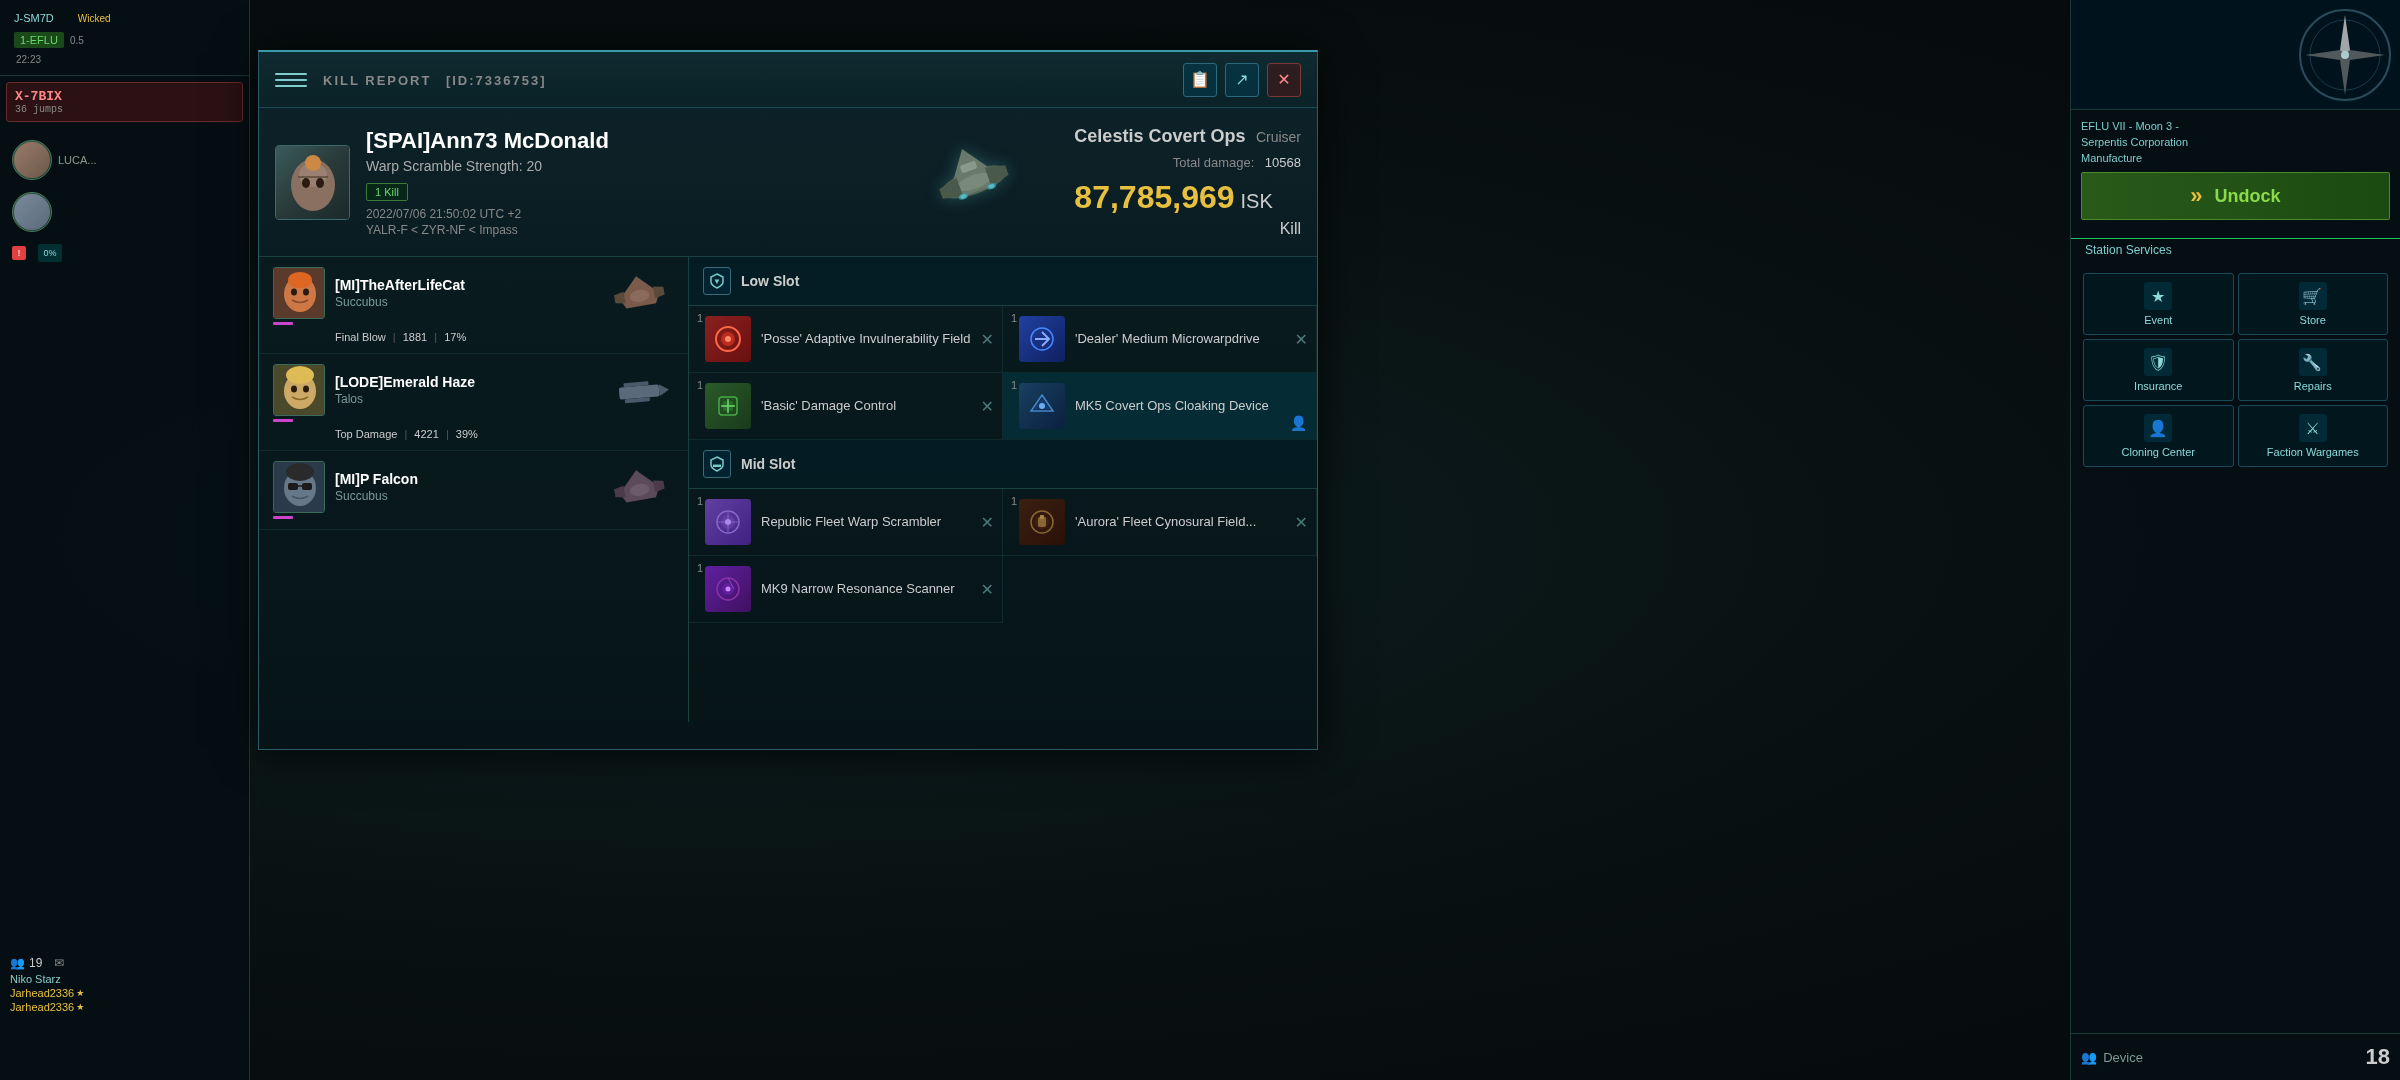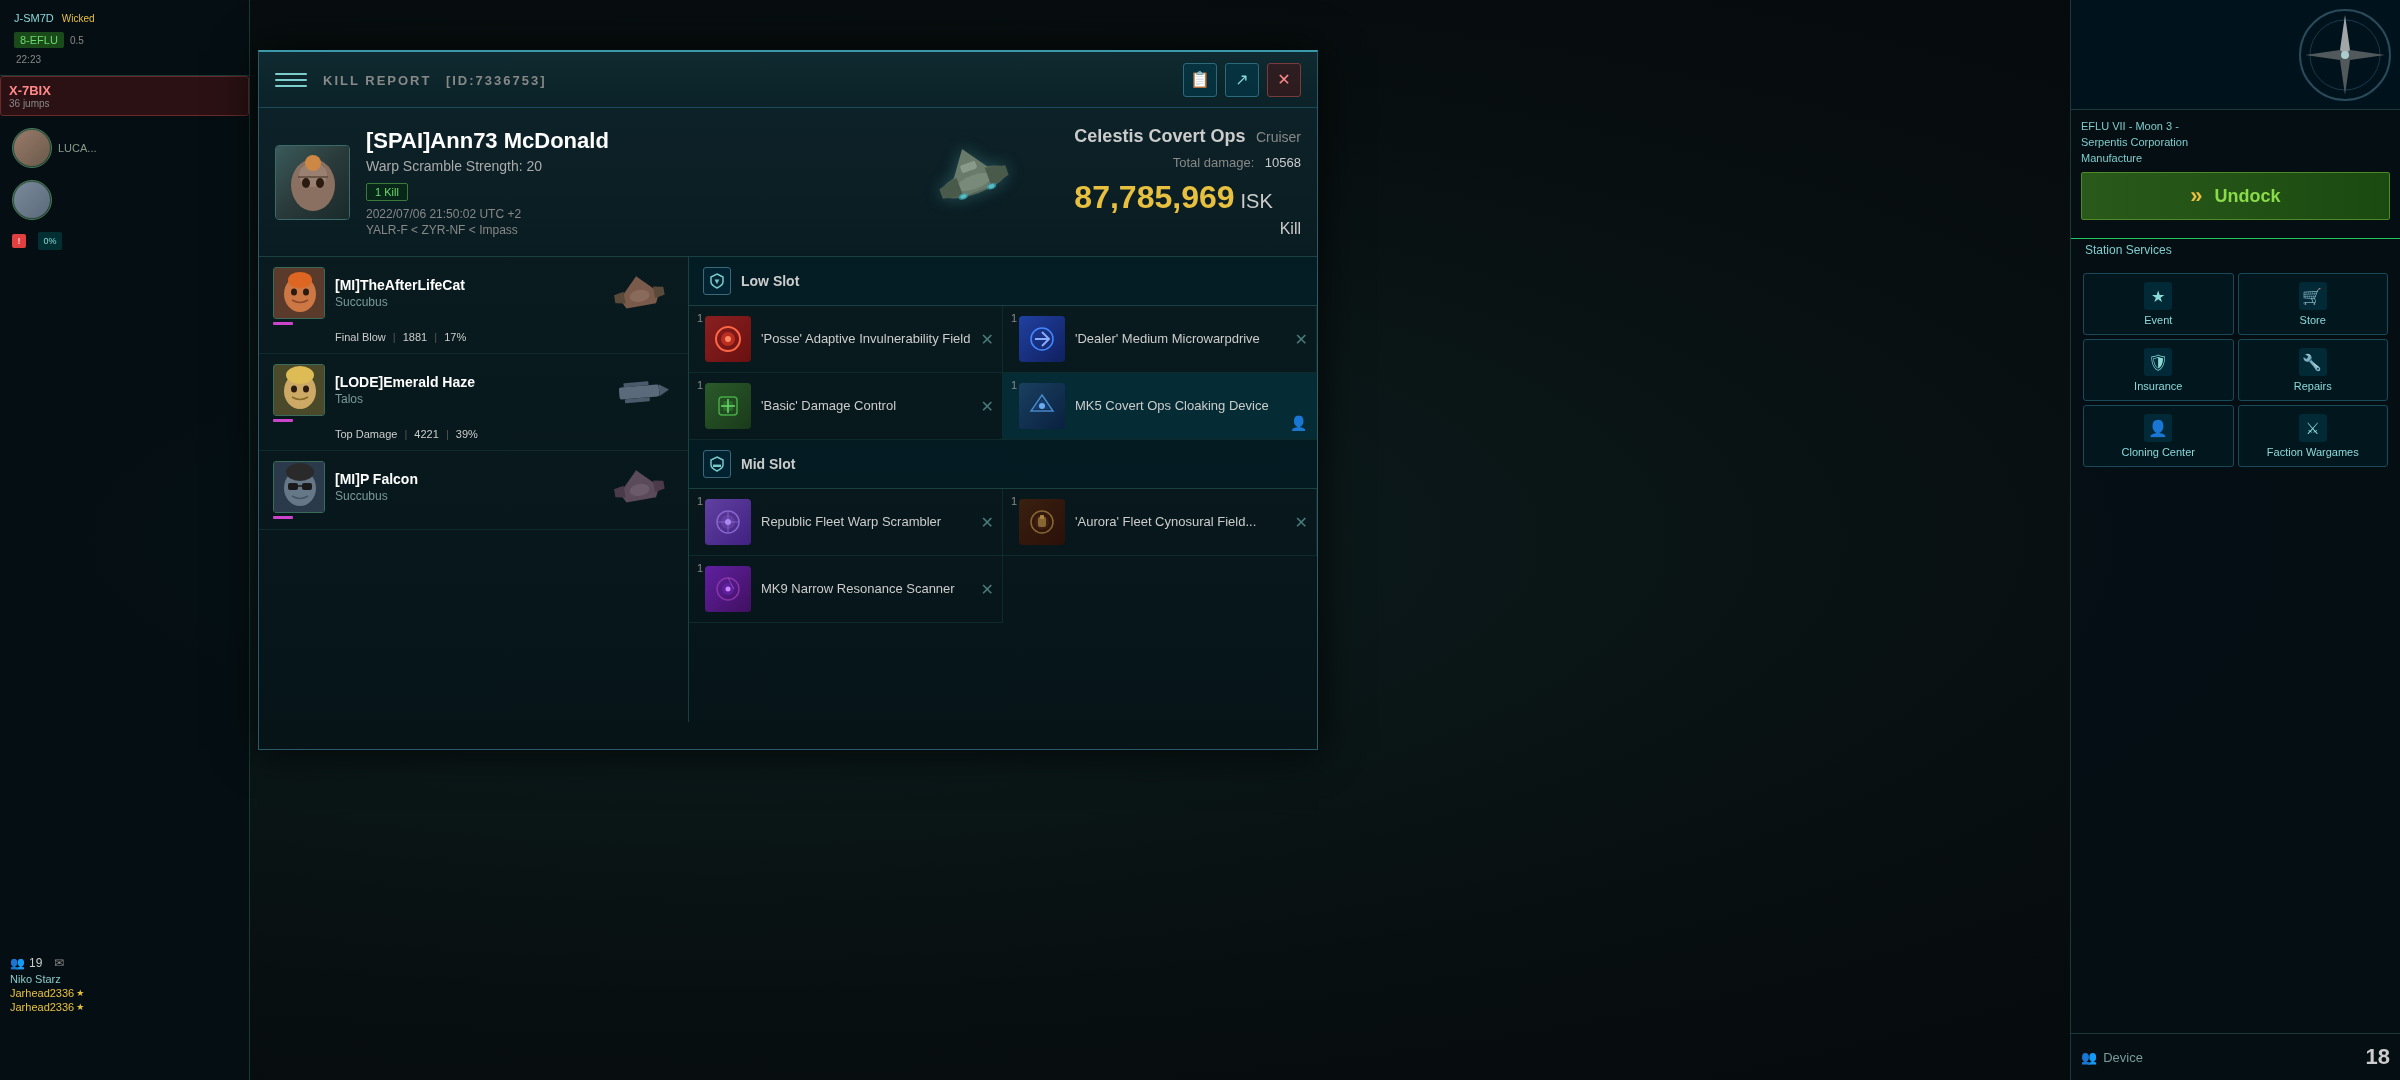--- a/index.html
+++ b/index.html
@@ -607,32 +607,32 @@
       filter: drop-shadow(0 0 8px rgba(100,200,200,0.3));
     }
   </style>
 </head>
 <body>
 
 <div class="bg-overlay"></div>
 
 <div class="left-sidebar">
   <div class="sidebar-top">
-    <div style="display:flex;align-items:center;padding:4px 6px;gap:8px;">
+    <div style="display:flex;align-items:center;padding:4px 6px;gap:24px;">
       <div style="color:#8adada;font-size:11px;">J-SM7D</div>
       <div style="color:#e8c040;font-size:10px;">Wicked</div>
     </div>
     <div style="display:flex;align-items:center;padding:4px 6px;gap:6px;">
-      <div style="background:#1a4a1a;color:#6ada6a;font-size:11px;padding:2px 6px;border-radius:2px;">8-EFLU</div>
+      <div style="background:#1a4a1a;color:#6ada6a;font-size:11px;padding:2px 6px;border-radius:2px;">1-EFLU</div>
       <div style="color:#888;font-size:10px;">0.5</div>
     </div>
     <div style="color:#888;font-size:10px;padding:2px 8px;">22:23</div>
   </div>
 
-  <div style="background:rgba(100,20,20,0.4);border:1px solid #6a2a2a;border-radius:3px;padding:6px 8px;cursor:pointer;">
+  <div style="margin:6px;background:rgba(100,20,20,0.4);border:1px solid #6a2a2a;border-radius:3px;padding:6px 8px;cursor:pointer;font-family:Liberation Mono, monospace;">
     <div style="color:#ff8888;font-size:13px;font-weight:bold;">X-7BIX</div>
     <div style="color:#888;font-size:10px;">36 jumps</div>
   </div>
 
   <div style="padding:6px;">
     <div class="sidebar-avatar-row">
       <div class="avatar-circle">
         <div style="width:36px;height:36px;border-radius:50%;background:linear-gradient(135deg,#9a7a6a,#6a5a4a);"></div>
       </div>
       <div style="color:#8a9a8a;font-size:11px;">LUCA...</div>

